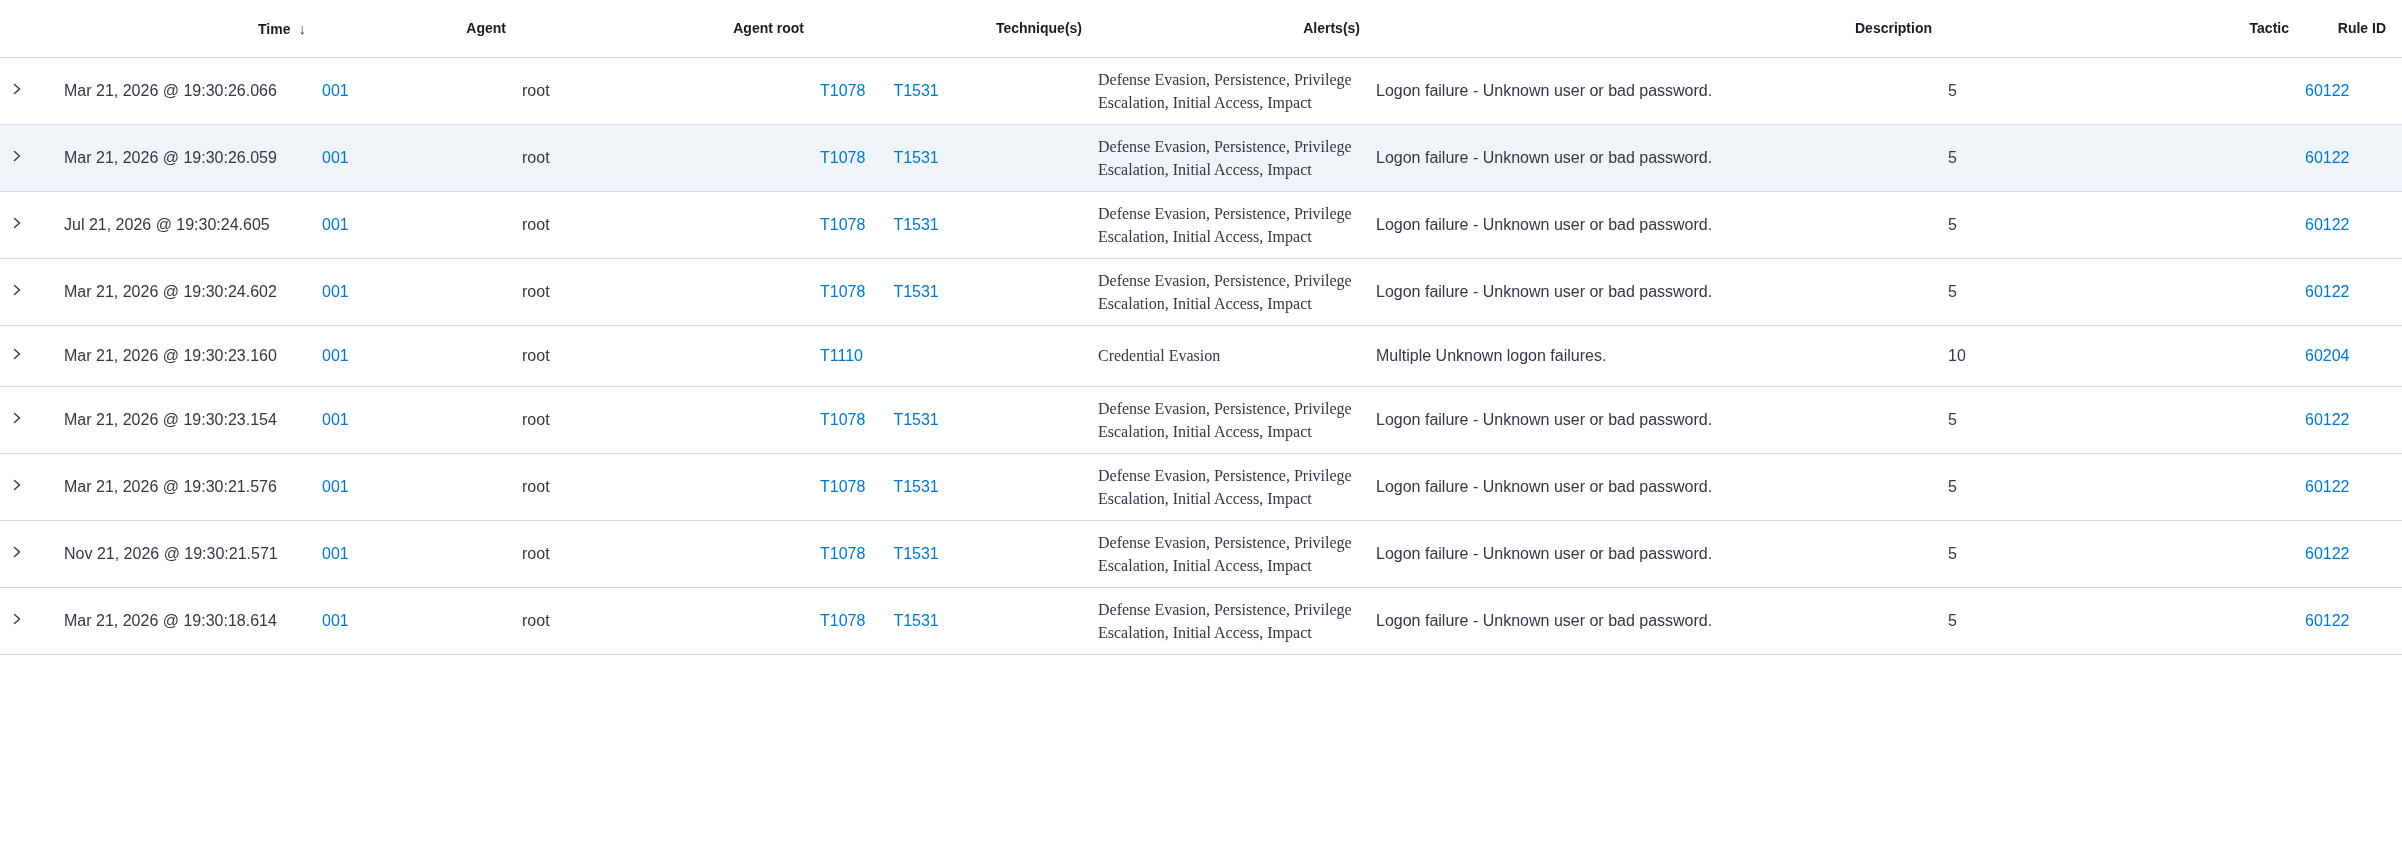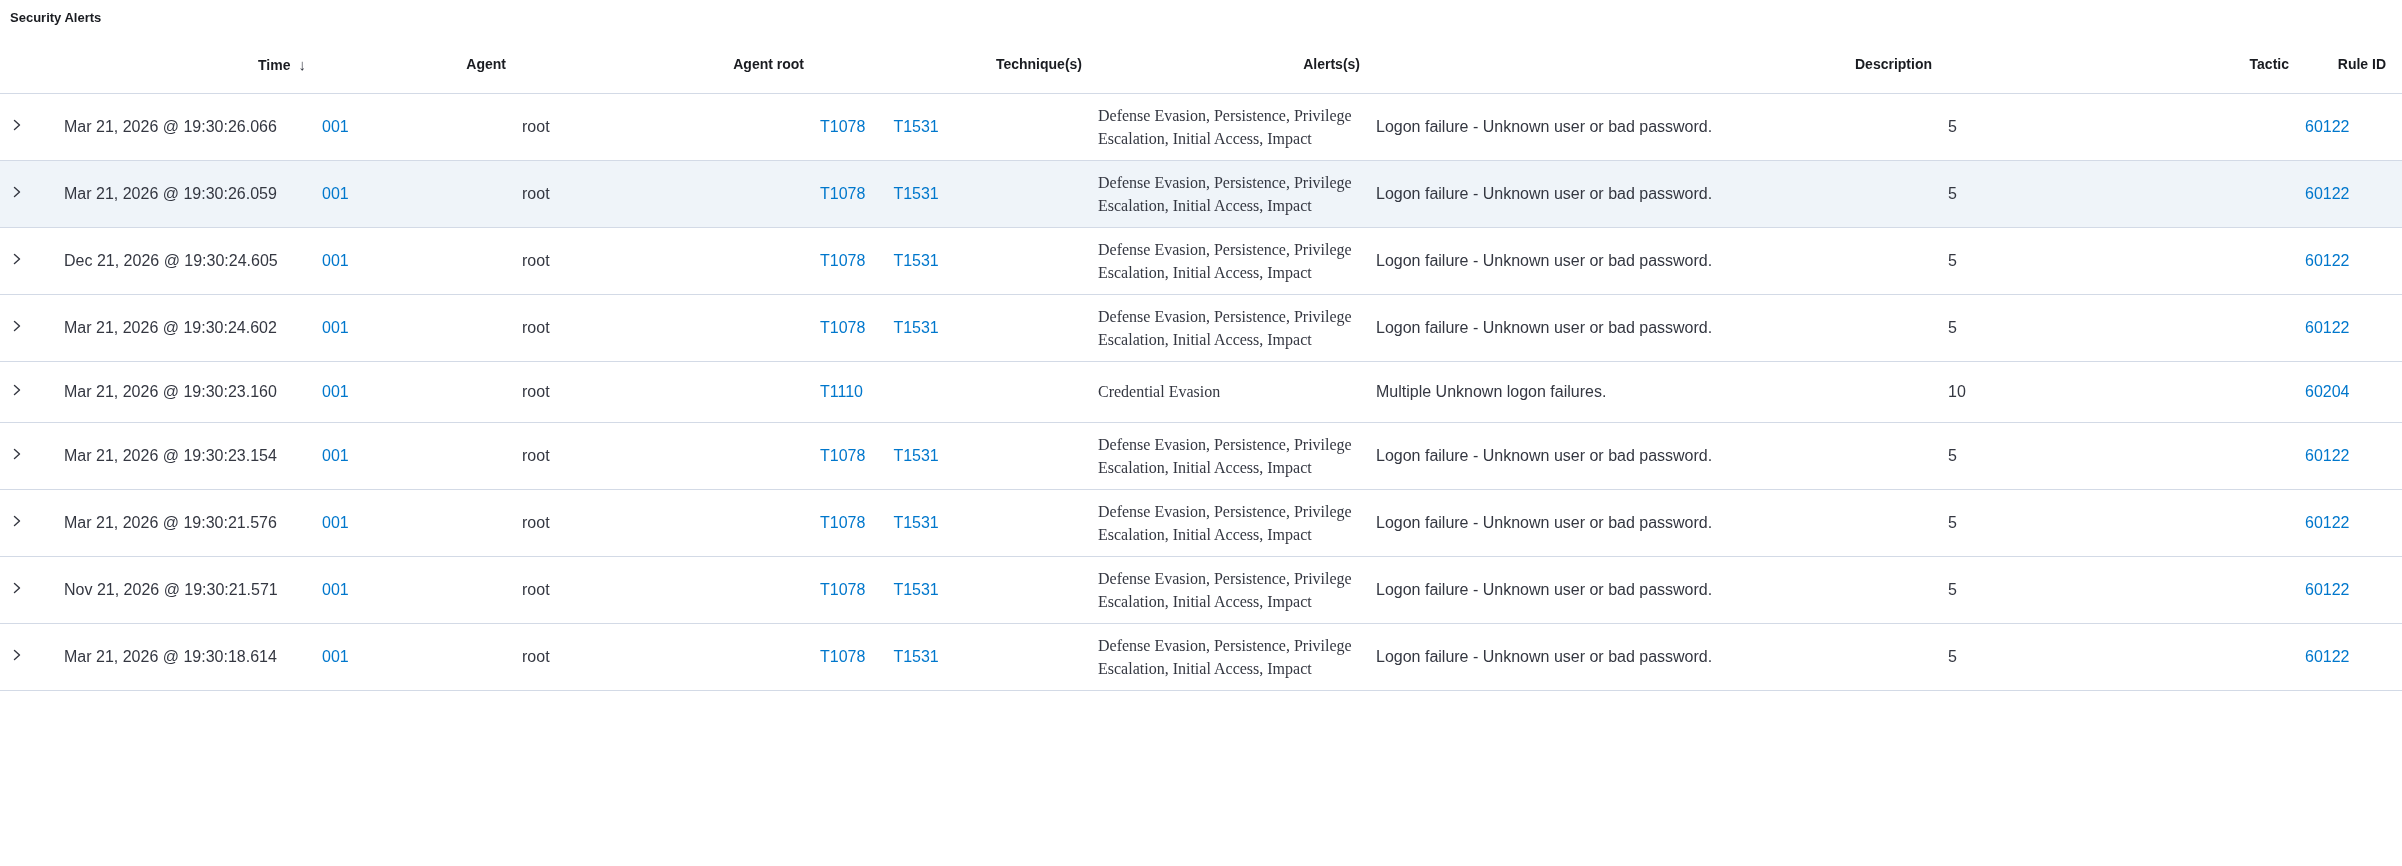--- a/index.html
+++ b/index.html
@@ -58,21 +58,20 @@
     background:none;border:none;padding:0;margin:0 0 0 6px;
     width:22px;height:22px;cursor:pointer;display:inline-flex;
     align-items:center;justify-content:center;color:#343741;
   }
   button.expander svg{display:block;}
 </style>
 </head>
 <body>
 
 <div class="panel">
-  <div class="panel-title">Security Alerts</div>
 
   <table class="alerts-table">
     <colgroup>
       <col class="c-exp">
         <col class="c-time">
         <col class="c-agent">
         <col class="c-aname">
       <col class="c-tech">
         <col class="c-tactic">
         <col class="c-desc">
@@ -150,21 +149,21 @@
   <tr class="alert-row">
     <td class="c-exp">
       <button class="expander">
         <span>
           <svg width="16" height="16" viewBox="0 0 16 16" fill="none" stroke="currentColor" stroke-width="1.4" stroke-linecap="round" stroke-linejoin="round">
                   <path d="M5.5 3.5 L10.5 8 L5.5 12.5"></path>
                 </svg>
         </span>
       </button>
     </td>
-    <td class="c-time">Dec 21, 2026 @ 19:30:24.605</td>
+    <td class="c-time">Jul 21, 2026 @ 19:30:24.605</td>
     <td class="c-agent">
       <a class="link">001</a>
     </td>
     <td class="c-aname">root</td>
     <td class="c-tech"><a class="link technique-link">T1078</a><a class="link technique-link">T1531</a></td>
     <td class="c-tactic">
       <div>Defense Evasion, Persistence, Privilege Escalation, Initial Access, Impact</div>
     </td>
     <td class="c-desc">Logon failure - Unknown user or bad password.</td>
     <td class="c-level">5</td>

